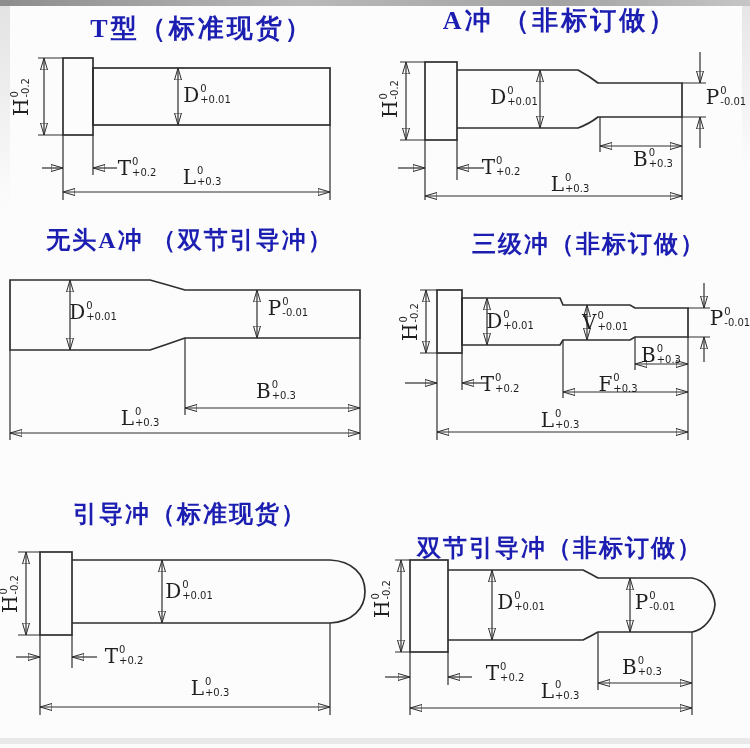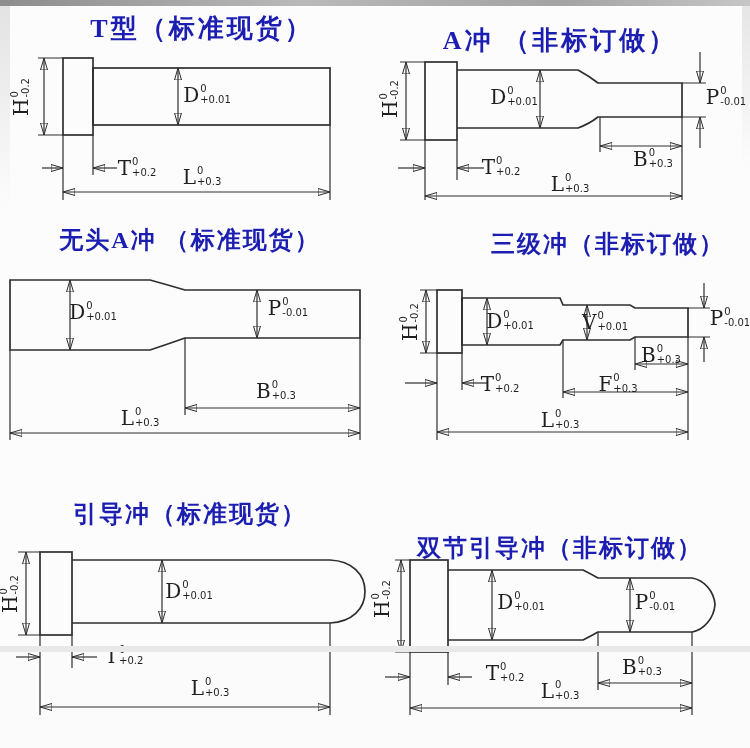--- a/index.html
+++ b/index.html
@@ -1,17 +1,17 @@
 <!DOCTYPE html>
 <html><head>
 <meta charset="utf-8">
 <style>
   html,body{margin:0;padding:0;}
   body{width:750px;height:748px;overflow:hidden;background:#fbfbfb;font-family:"Liberation Sans",sans-serif;}
-  #canvas{position:relative;width:750px;height:652px;background:#fcfcfc;}
+  #canvas{position:relative;width:750px;height:744px;background:#fcfcfc;}
   .top-bar{position:absolute;left:0;top:0;width:750px;height:6px;
     background:linear-gradient(90deg,#8d8d8d,#b9b9b9 40%,#a3a3a3 75%,#c6c6c6);}
   .bottom-bar{position:absolute;left:0;bottom:0;width:750px;height:6px;background:#e9e9e9;}
   .edge-l{position:absolute;left:0;top:6px;width:10px;height:200px;background:linear-gradient(180deg,#e3e3e3,rgba(250,250,250,0));}
   .edge-r{position:absolute;right:0;top:6px;width:8px;height:160px;background:linear-gradient(180deg,#e6e6e6,rgba(250,250,250,0));}
   .title{position:absolute;transform:translateX(-50%);font-family:"Liberation Serif",serif;
     font-weight:bold;color:#1b1eb0;white-space:nowrap;letter-spacing:2px;font-size:24px;}
   .title-lg{font-size:26px;letter-spacing:3px;}
   svg.draw{position:absolute;overflow:visible;}
   svg.draw path, svg.draw line, svg.draw rect{stroke:#2e2e2e;fill:none;}
@@ -79,21 +79,21 @@
     <div class="dim" style="left:202px;top:177px">
       <span class="ltr">L</span>
       <span class="tol">
           <span>0</span>
           <span>+0.3</span>
         </span>
     </div>
   </div>
 
   <div>
-    <div class="title title-lg" style="left:560px;top:23px">A冲 （非标订做）</div>
+    <div class="title title-lg" style="left:560px;top:3px">A冲 （非标订做）</div>
     <svg class="draw" style="left:375px;top:40px" width="375" height="172" viewBox="375 40 375 172">
       <defs>
         <marker id="ar2" viewBox="0 0 12 8" refX="12" refY="4" markerWidth="12" markerHeight="8" orient="auto-start-reverse" markerUnits="userSpaceOnUse">
           <path d="M12,4 L0,0.5 L0,7.5 Z" fill="#2e2e2e" stroke="none"></path>
         </marker>
       </defs>
       <g class="outline">
         <rect x="425" y="62" width="32" height="78"></rect>
         <path d="M457,70 L578,70 Q589,76 598,83 L682,83 L682,117 L598,117 Q589,124 578,128 L457,128"></path>
       </g>
@@ -151,21 +151,21 @@
     <div class="dim" style="left:570px;top:184px">
       <span class="ltr">L</span>
       <span class="tol">
           <span>0</span>
           <span>+0.3</span>
         </span>
     </div>
   </div>
 
   <div>
-    <div class="title" style="left:190px;top:224px">无头A冲 （标准现货）</div>
+    <div class="title" style="left:190px;top:224px">无头A冲 （双节引导冲）</div>
     <svg class="draw" style="left:0;top:265px" width="375" height="200" viewBox="0 265 375 200">
       <defs>
         <marker id="ar3" viewBox="0 0 12 8" refX="12" refY="4" markerWidth="12" markerHeight="8" orient="auto-start-reverse" markerUnits="userSpaceOnUse">
           <path d="M12,4 L0,0.5 L0,7.5 Z" fill="#2e2e2e" stroke="none"></path>
         </marker>
       </defs>
       <g class="outline">
         <path d="M10,280 L150,280 Q168,285 185,290 L360,290 L360,338 L185,338 Q168,344 150,350 L10,350 Z"></path>
       </g>
       <g class="dline">
@@ -201,21 +201,21 @@
     <div class="dim" style="left:140px;top:418px">
       <span class="ltr">L</span>
       <span class="tol">
           <span>0</span>
           <span>+0.3</span>
         </span>
     </div>
   </div>
 
   <div>
-    <div class="title" style="left:608px;top:228px">三级冲（非标订做）</div>
+    <div class="title" style="left:589px;top:228px">三级冲（非标订做）</div>
     <svg class="draw" style="left:375px;top:265px" width="375" height="200" viewBox="375 265 375 200">
       <defs>
         <marker id="ar4" viewBox="0 0 12 8" refX="12" refY="4" markerWidth="12" markerHeight="8" orient="auto-start-reverse" markerUnits="userSpaceOnUse">
           <path d="M12,4 L0,0.5 L0,7.5 Z" fill="#2e2e2e" stroke="none"></path>
         </marker>
       </defs>
       <g class="outline">
         <rect x="437" y="290" width="25" height="63"></rect>
         <path d="M462,298 L560,298 L563,305 L630,305 L635,308 L688,308 L688,337 L635,337 L630,340 L563,340 L560,345 L462,345 Z"></path>
       </g>

